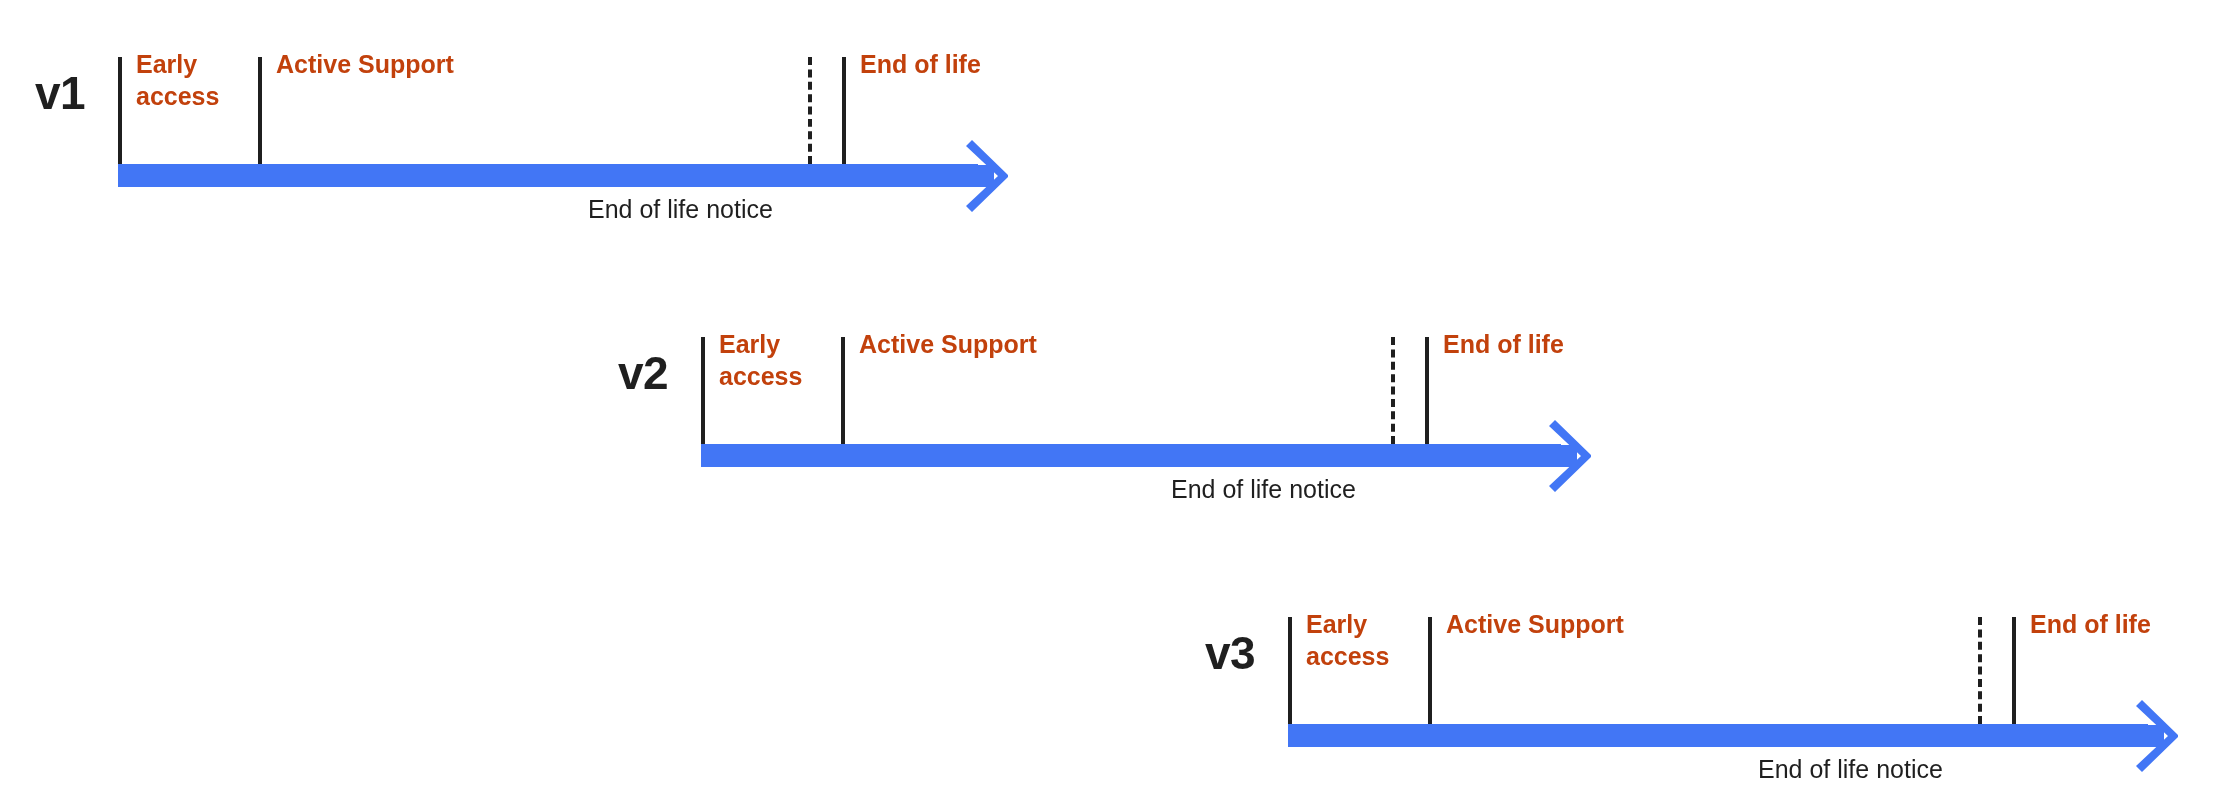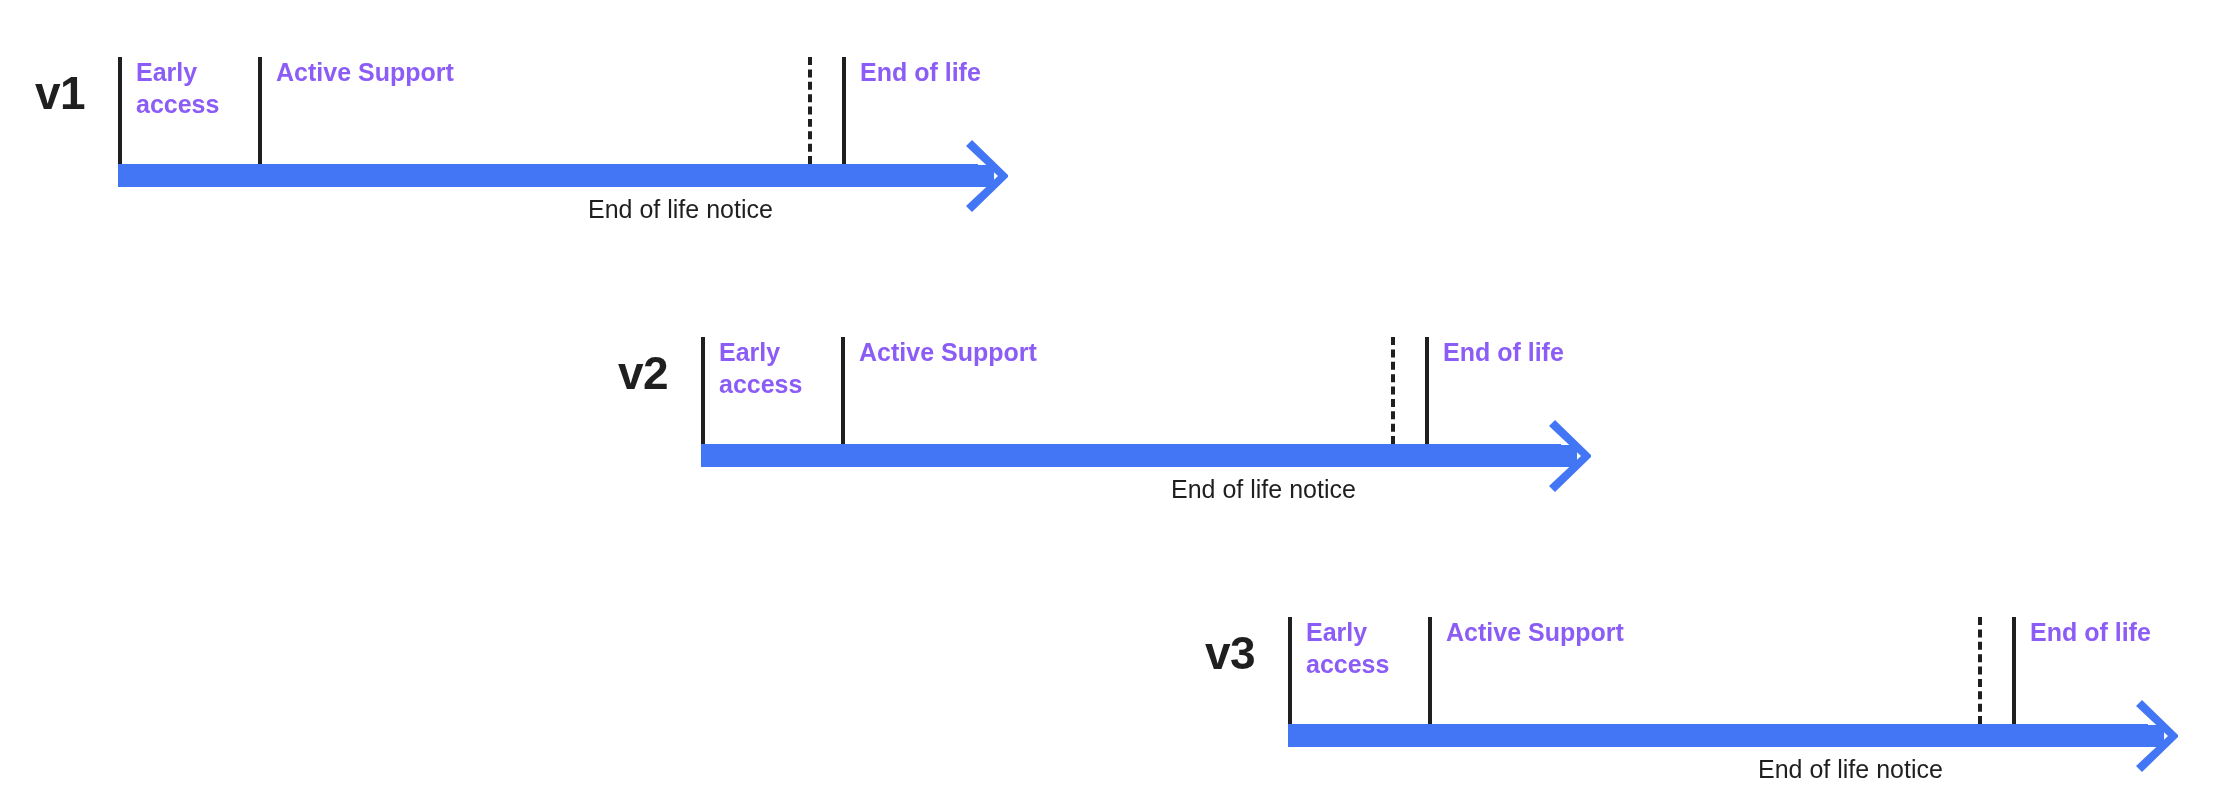--- a/index.html
+++ b/index.html
@@ -53,24 +53,24 @@
   }
   .vline.dashed {
     width: 0;
     background: none;
     border-left: 4px dashed #1f1f1f;
   }
 
   
   .seg-label {
     position: absolute;
-    top: 24px;
+    top: 16px;
     font-size: 25px;
     font-weight: bold;
-    color: #8b5cf6;
+    color: #c2410c;
     line-height: 1.28;
     white-space: pre-line;
   }
 
   
   .arrow-wrap {
     position: absolute;
     top: 132px;
     height: 62px;
   }

